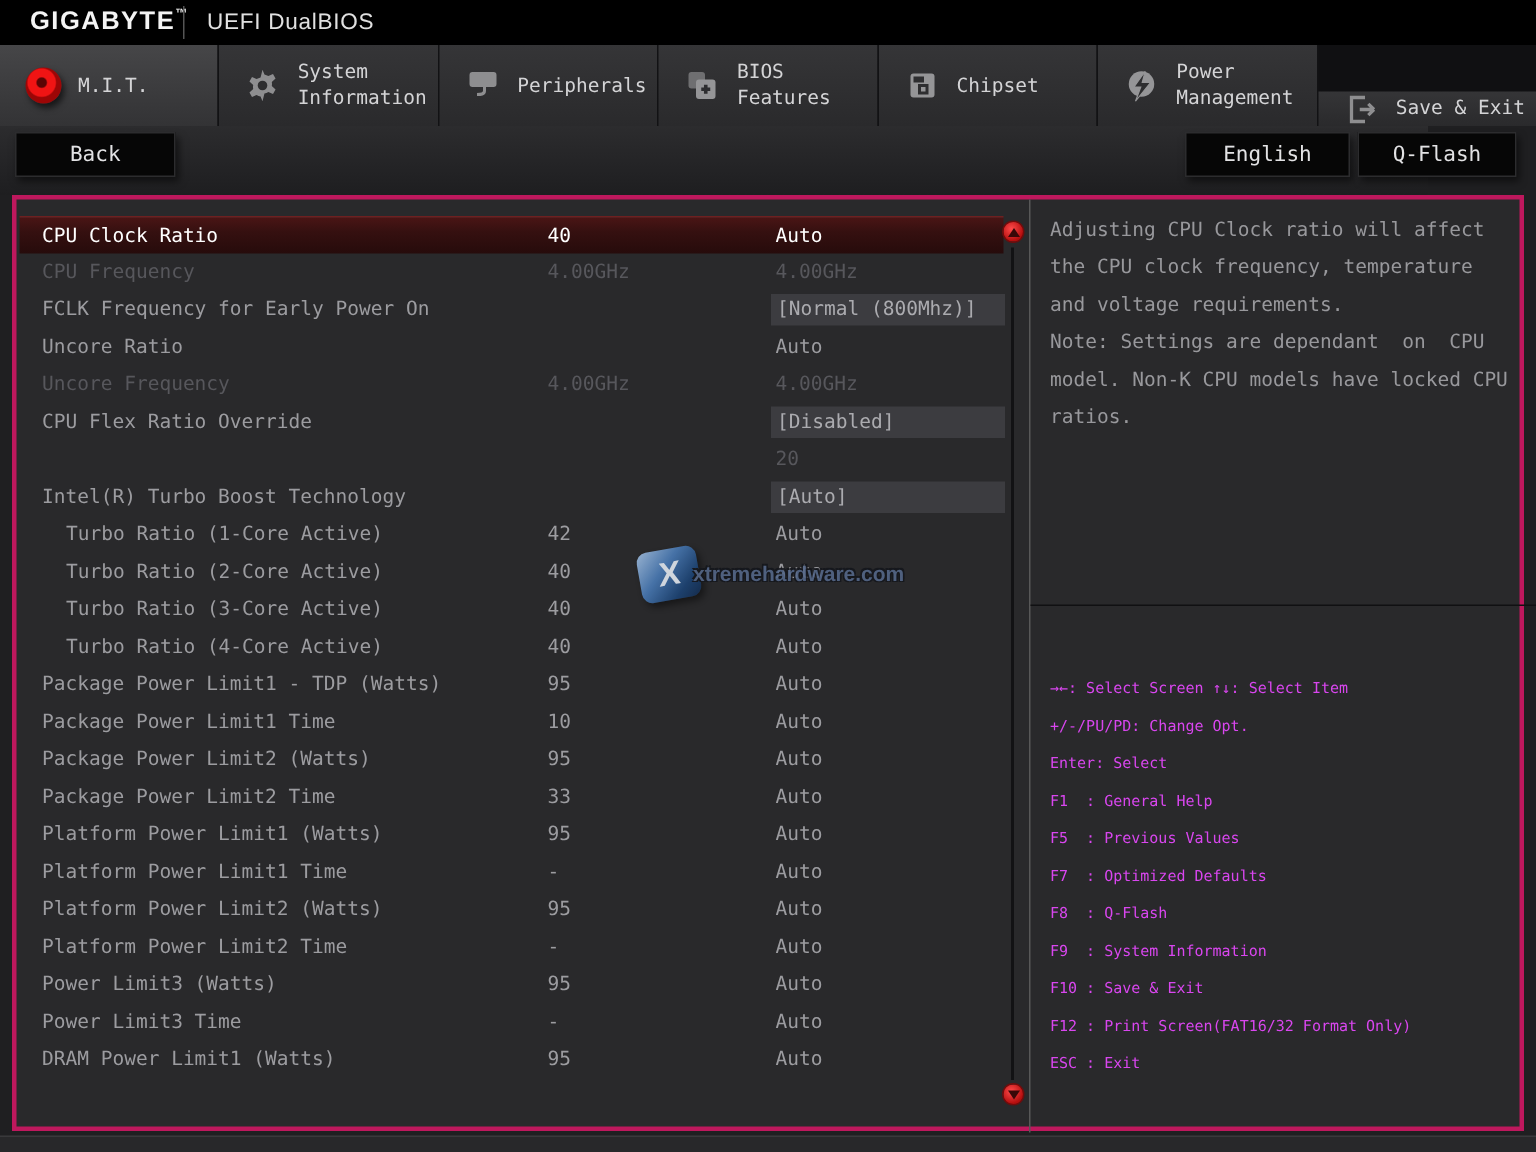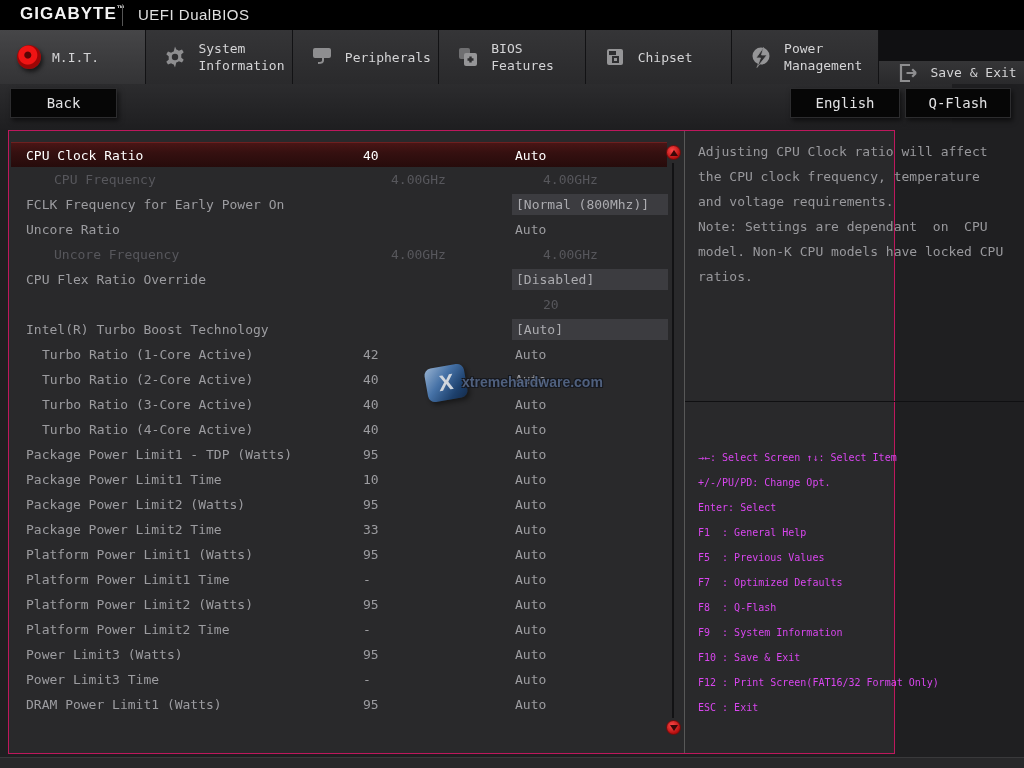--- a/index.html
+++ b/index.html
@@ -31,30 +31,30 @@
   
   .subbar{position:absolute;left:0;top:84px;width:952px;height:46px;
           background:linear-gradient(180deg,#2c2c2e,#1e1e20);}
   .btn{position:absolute;top:4px;height:30px;background:#060606;border:1px solid #2c2c2e;
        box-sizing:border-box;color:#e2e2e4;font-size:14px;text-align:center;line-height:28px;
        box-shadow:2px 3px 5px rgba(0,0,0,0.55);cursor:default;}
   .btn-back{left:10px;width:107px;}
   .btn-lang{left:790px;width:110px;}
   .btn-qflash{left:905px;width:106px;}
   
-  .main{position:absolute;left:8px;top:130px;width:887px;height:624px;box-sizing:border-box;
-        background:#29292b;border:1px solid #be185d;}
+  .main{position:absolute;left:8px;top:130px;width:1008px;height:624px;box-sizing:border-box;
+        background:#29292b;border:3px solid #be185d;}
   .list{position:absolute;left:1px;top:11px;}
   .row{position:relative;width:656px;height:25px;margin-left:1px;}
   .row span{position:absolute;top:0;line-height:25px;font-size:13px;color:#9c9ca0;white-space:pre;}
   .row .label{left:15px;}
   .row.indent .label{left:31px;}
   .row .current{left:352px;}
   .row .value{left:504px;}
-  .row.dim span{color:#57575c;margin-left:28px;}
+  .row.dim span{color:#57575c;}
   .row.selected{background:linear-gradient(180deg,#4a1515 0%,#351010 40%,#260b0b 100%);
         border-top:1px solid #6e2020;box-sizing:border-box;}
   .row.selected span{color:#ffffff;}
   .row .value.box{left:501px;width:156px;height:21px;top:2px;line-height:21px;
         background:#3c3c40;padding-left:4px;box-sizing:border-box;color:#ababaf;}
   
   .scroll-arrow{position:absolute;width:15px;height:15px;border-radius:50%;
         background:radial-gradient(circle at 40% 35%, #ff4a4a, #b40e0e 70%);
         border:1px solid #6e0d0d;box-sizing:border-box;display:flex;align-items:center;
         justify-content:center;cursor:default;}

